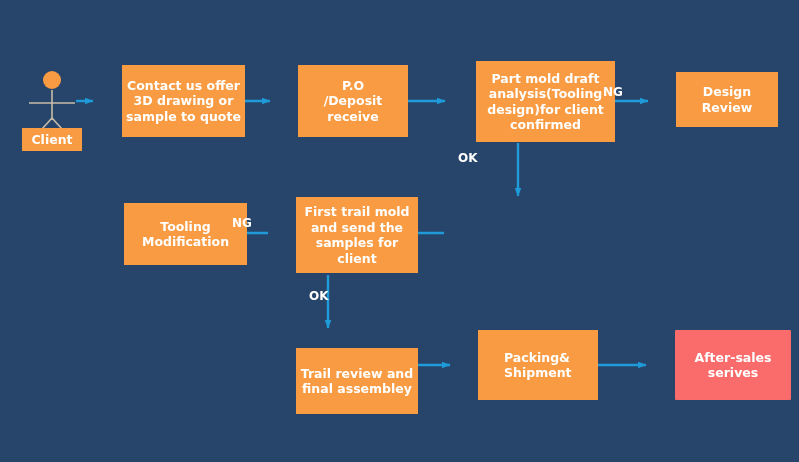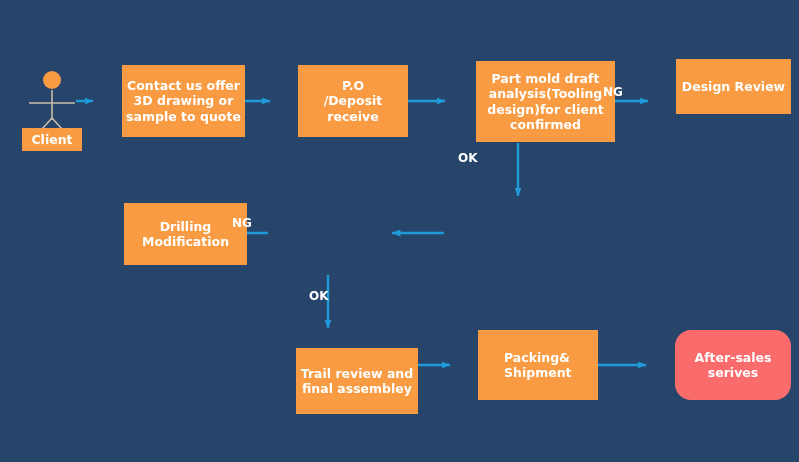--- a/index.html
+++ b/index.html
@@ -30,21 +30,21 @@
     padding: 2px 4px;
     margin-left: 28px;
   }
   .node.left-align {
     justify-content: flex-start;
     text-align: left;
     padding-left: 26px;
   }
   .node.salmon {
     background: #FA6C6C;
-    border-radius: 16px;
+    border-radius: 1px;
   }
   .node .txt {
     display: block;
     white-space: pre-line;
   }
   .edge-label {
     position: absolute;
     color: #FFFFFF;
     font-weight: bold;
     font-size: 12px;
@@ -139,28 +139,34 @@
 /Deposit receive</span>
   </div>
 
   <div class="node" style="left:448px; top:61px; width:139px; height:81px;text-align:center;">
     <span class="txt">Part mold draft
 analysis(Tooling
 design)for client
 confirmed</span>
   </div>
 
-  <div class="node" style="left:648px; top:59px; width:115px; height:55px;">
+  <div class="node" style="left:648px; top:72px; width:102px; height:55px;">
     <span class="txt">Design Review</span>
   </div>
 
 
+  <div class="node" style="left:268px; top:197px; width:122px; height:76px;">
+    <span class="txt">First trail mold
+and send the
+samples for
+client</span>
+  </div>
 
   <div class="node" style="left:96px; top:203px; width:123px; height:62px;">
-    <span class="txt">Drilling
+    <span class="txt">Tooling
 Modification</span>
   </div>
 
   <div class="node" style="left:268px; top:348px; width:122px; height:66px;">
     <span class="txt">Trail review and
 final assembley</span>
   </div>
 
   <div class="node left-align" style="left:450px; top:330px; width:120px; height:70px;">
     <span class="txt">Packing&amp;

